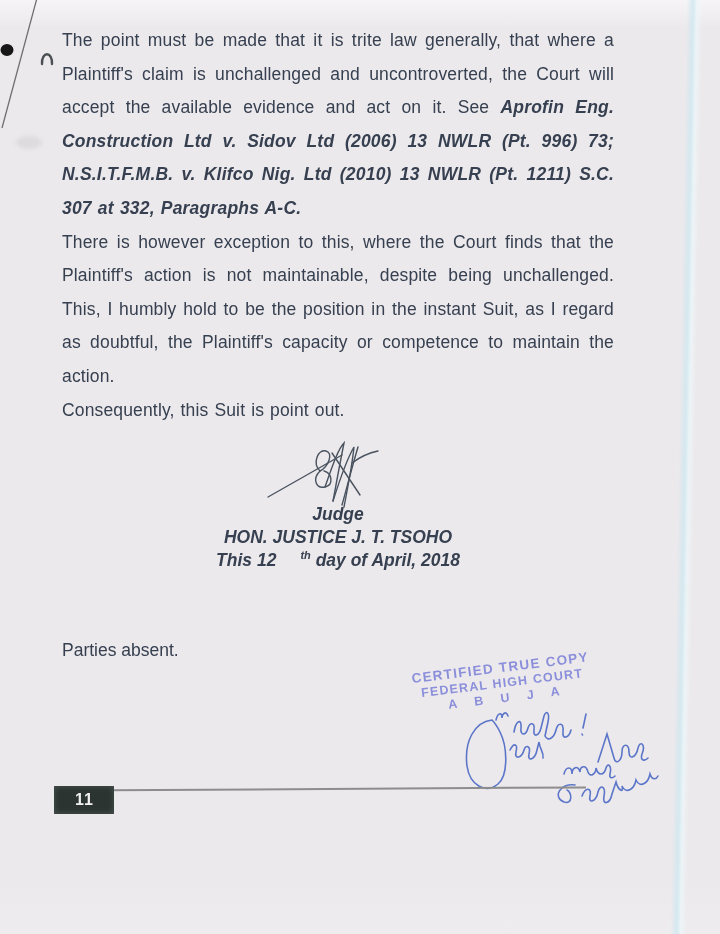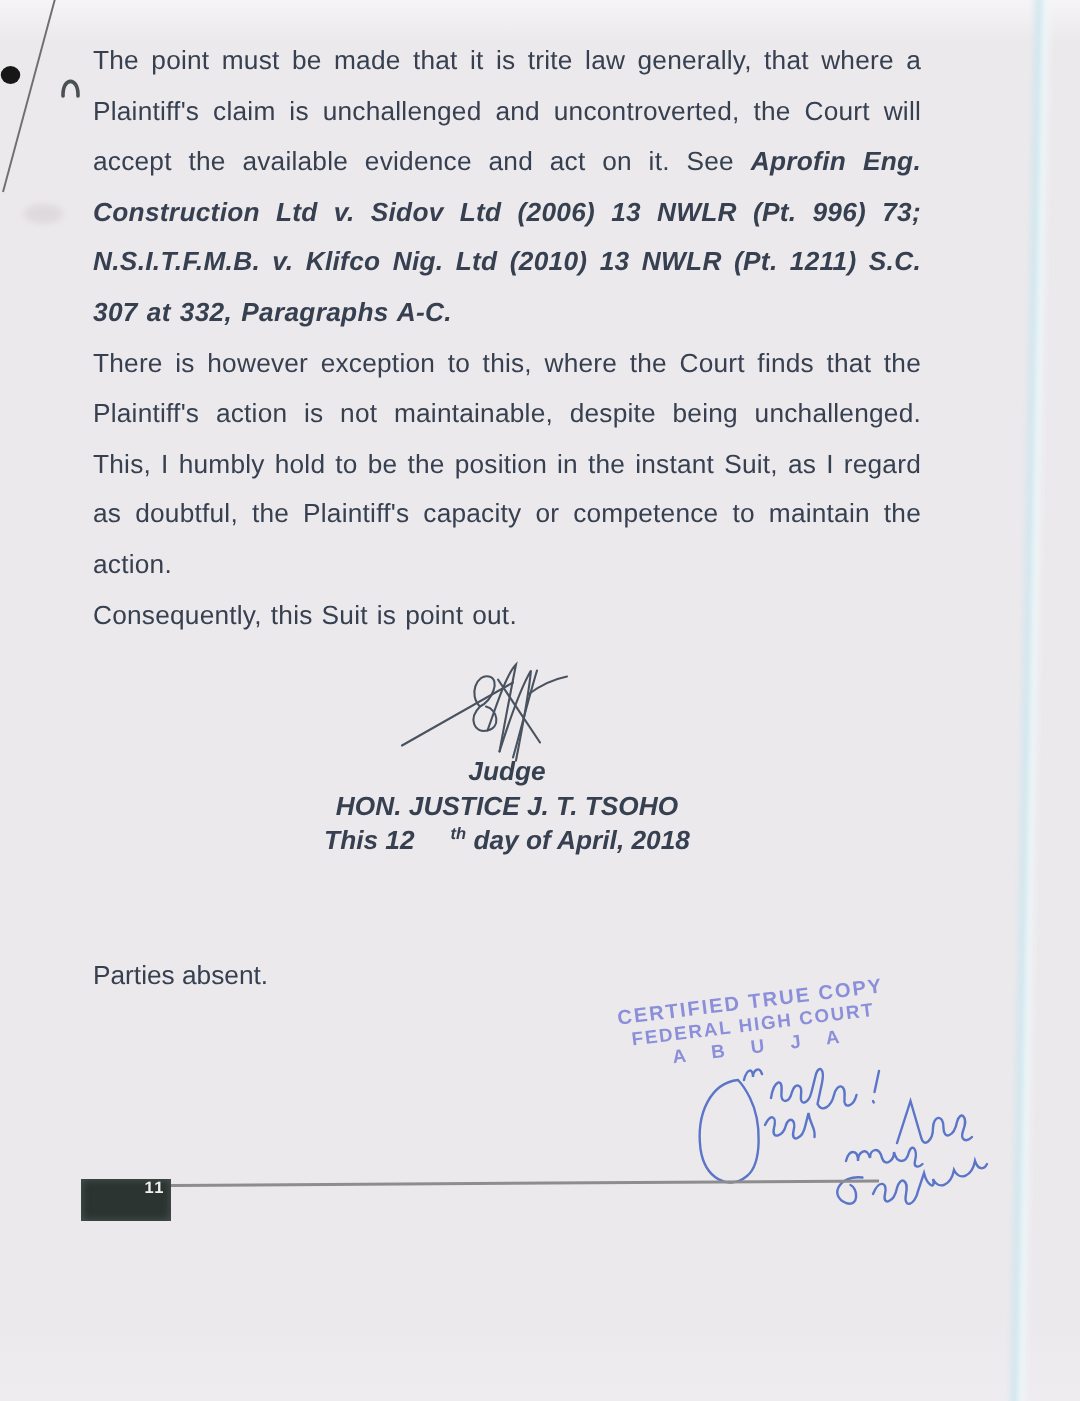--- a/index.html
+++ b/index.html
@@ -57,23 +57,23 @@
   
   .footer-line{
     position:absolute;left:60px;top:788px;width:526px;height:1.8px;
     background:var(--footer_line,#8d8d8d);
     transform:rotate(-0.35deg);
   }
   .pagenum{
     position:absolute;left:54px;top:786px;width:60px;height:28px;
     background:var(--footer_box,#2b3431);
     color:var(--footer_text,#f0f0ef);
-    font-size:11px;font-weight:bold;letter-spacing:1px;
-    display:flex;align-items:flex-start;justify-content:flex-end;
-    padding-right:4px;box-sizing:border-box;
+    font-size:16px;font-weight:bold;letter-spacing:1px;
+    display:flex;align-items:center;justify-content:flex-end;
+    padding-right:20px;box-sizing:border-box;
     box-shadow:inset 0 0 6px rgba(120,130,125,.45);
   }
 
   
   .edge-band{
     position:absolute;left:687px;top:-8px;width:15px;height:954px;
     background:linear-gradient(90deg,rgba(210,234,240,0) 0%,#cfe6ee 45%,#eef7f9 62%,rgba(238,243,244,0) 100%);
     transform:rotate(1deg);transform-origin:top center;
     filter:blur(1.5px);
   }

